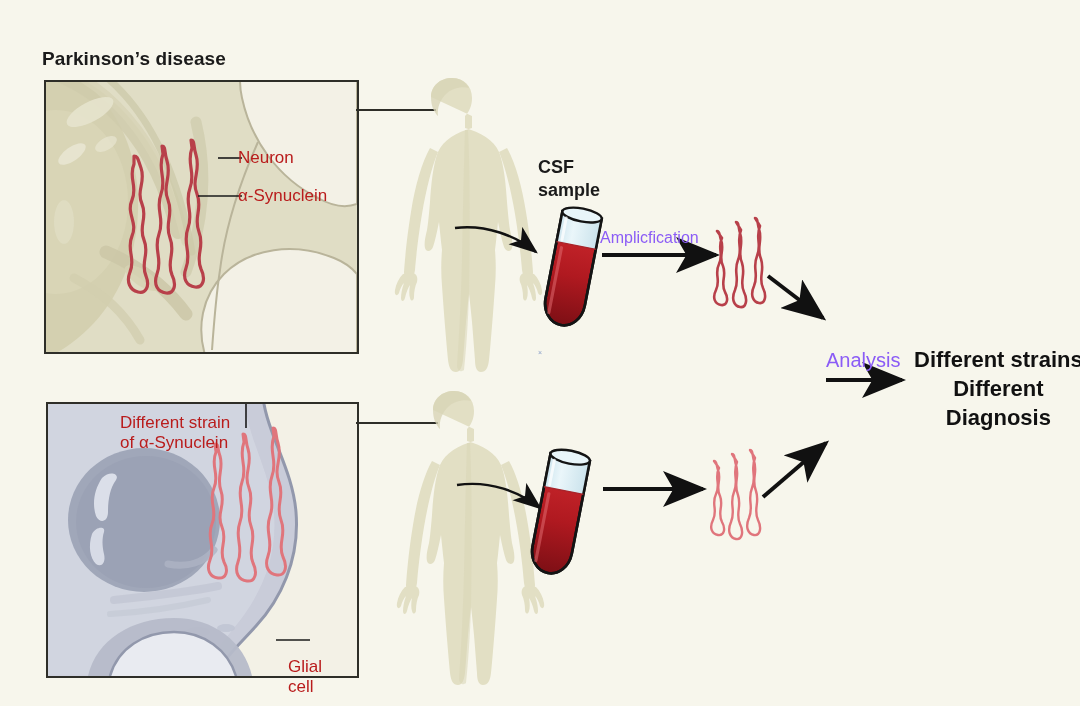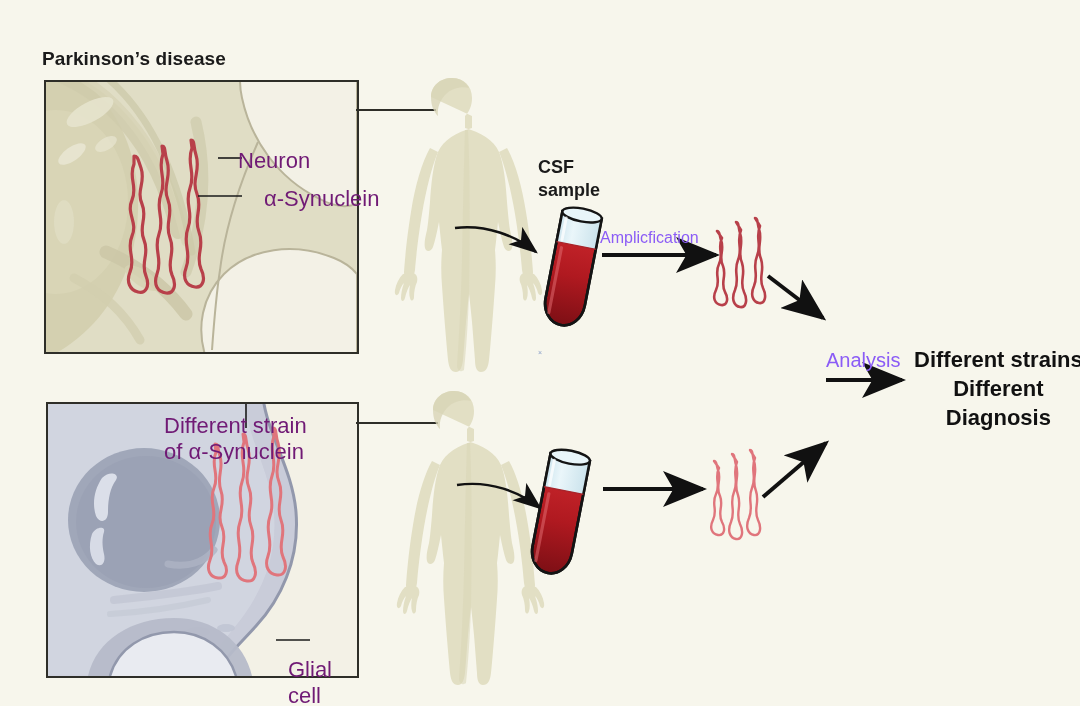--- a/index.html
+++ b/index.html
@@ -28,25 +28,25 @@
     overflow:hidden;
     background:#f7f6ec;
   }
   #panel-neuron{left:44px;top:80px;width:311px;height:270px;}
   #panel-glial{left:46px;top:402px;width:309px;height:272px;}
 
   .panel svg{display:block;width:100%;height:100%;}
 
   
   .lbl{
-    font-size:22px;color:#701a75;white-space:nowrap;line-height:1.18;
+    font-size:17px;color:#b91c1c;white-space:nowrap;line-height:1.18;
   }
   #lbl-neuron{left:238px;top:148px;}
-  #lbl-asyn{left:238px;top:186px;margin-left:26px;}
-  #lbl-strain{left:120px;top:413px;text-align:left;margin-left:44px;}
+  #lbl-asyn{left:238px;top:186px;}
+  #lbl-strain{left:120px;top:413px;text-align:left;}
   #lbl-glial{left:288px;top:617px;line-height:1.2;margin-top:40px;}
 
   
   #lbl-csf{left:538px;top:156px;font-size:18px;color:#1a1a1a;line-height:1.25;font-weight:bold;}
   #lbl-ampl{left:600px;top:229px;font-size:16px;color:#8b5cf6;white-space:nowrap;}
   #lbl-analysis{left:826px;top:349px;font-size:20px;color:#8b5cf6;white-space:nowrap;}
   #lbl-result{
     left:914px;top:345px;font-size:22px;font-weight:bold;color:#111;
     line-height:1.32;white-space:nowrap;text-align:center;
   }

